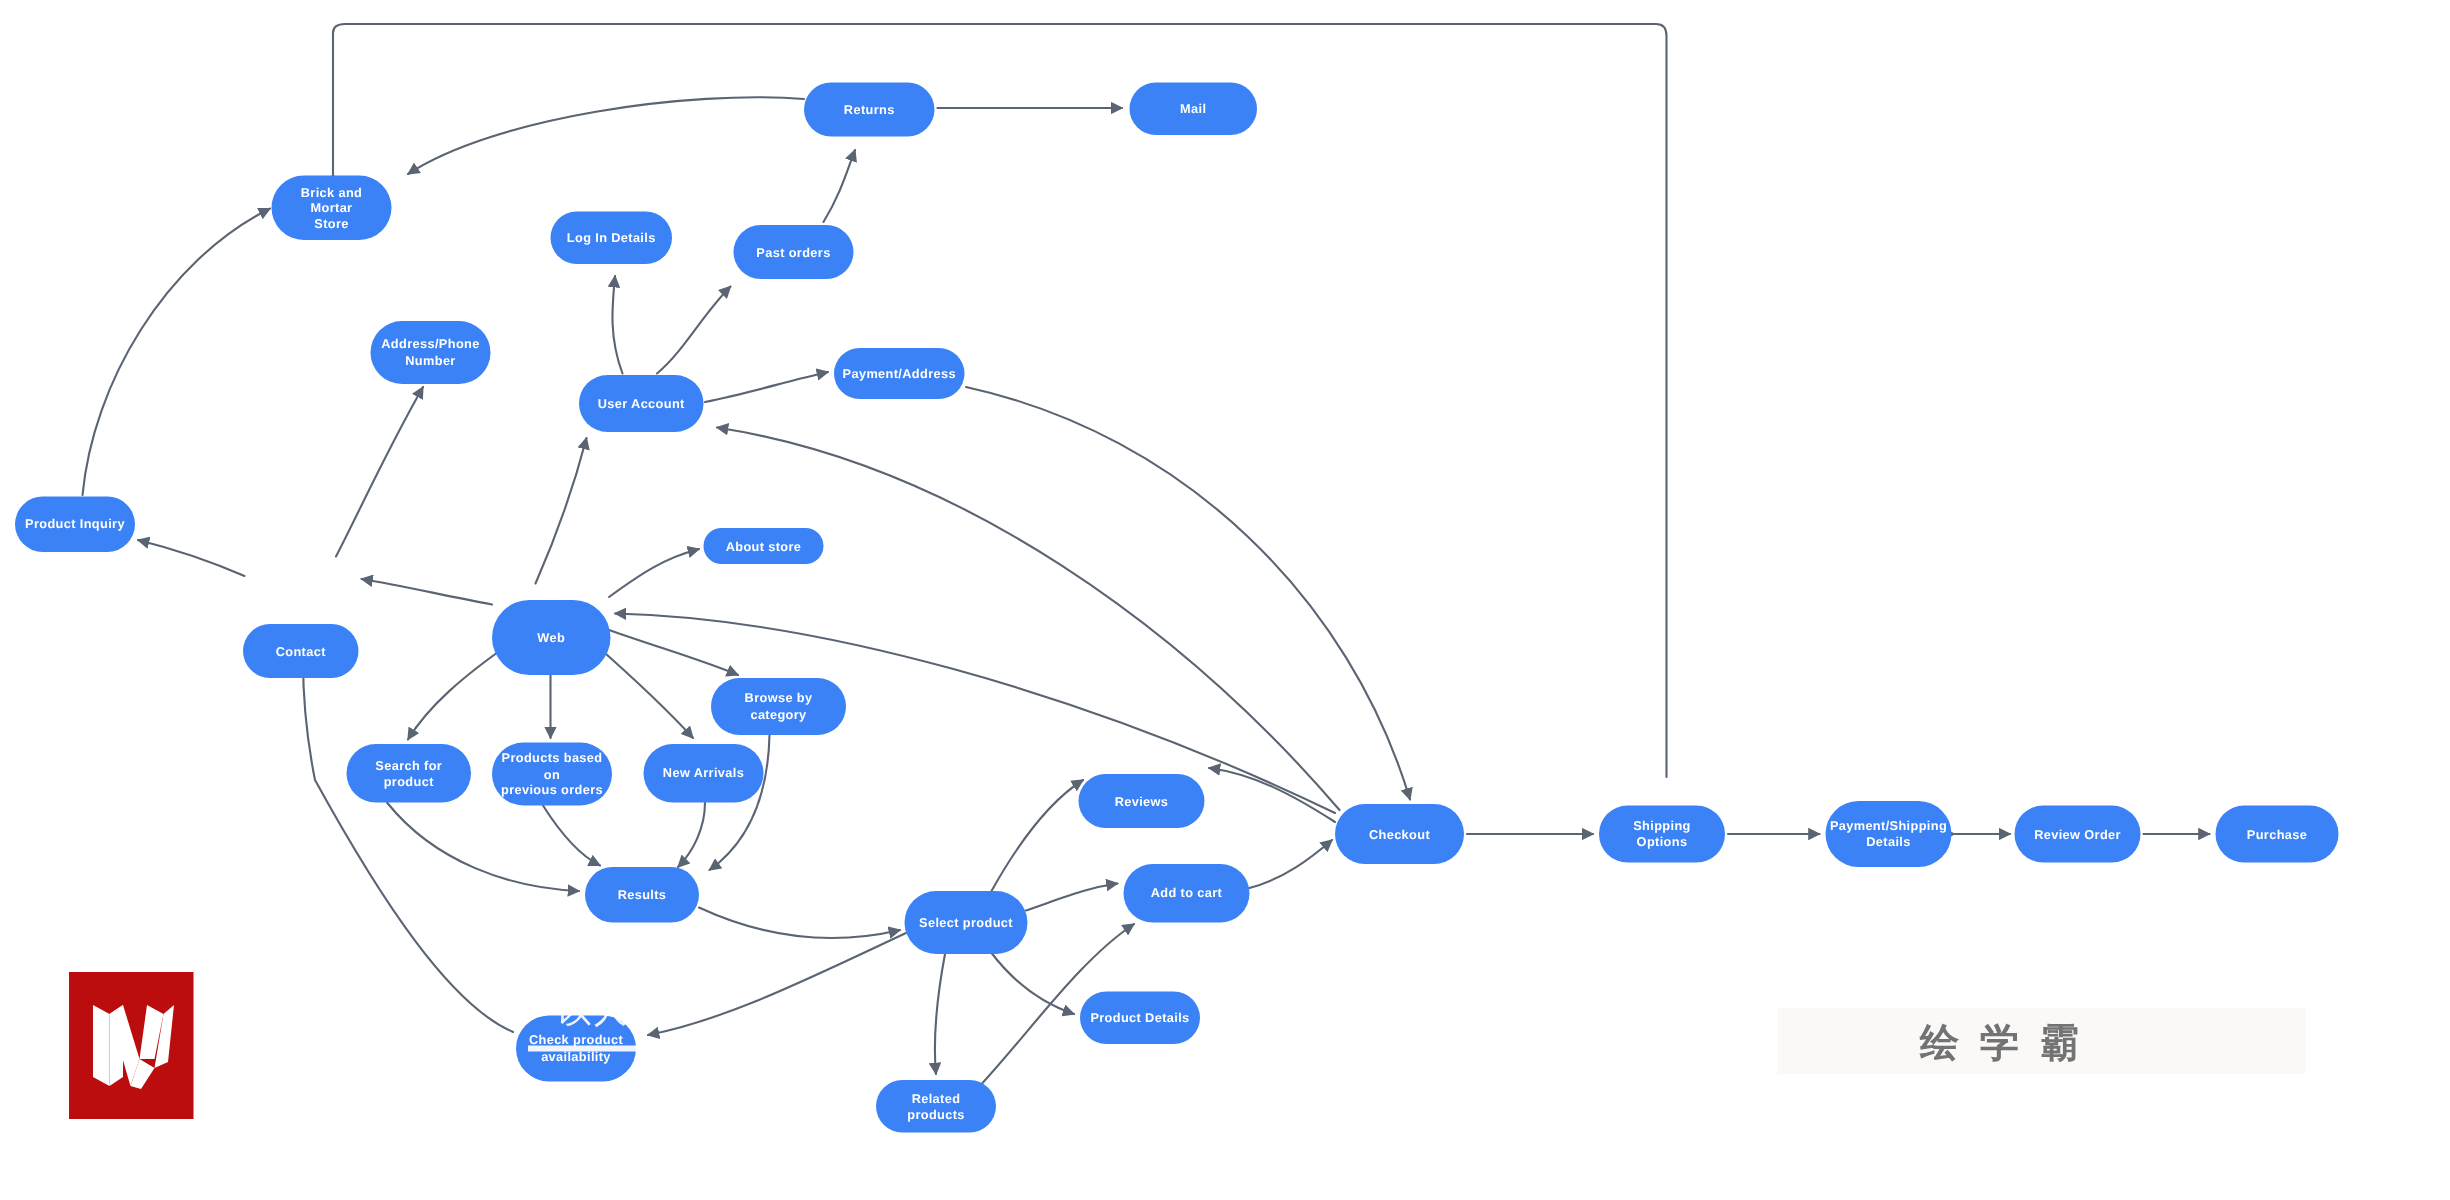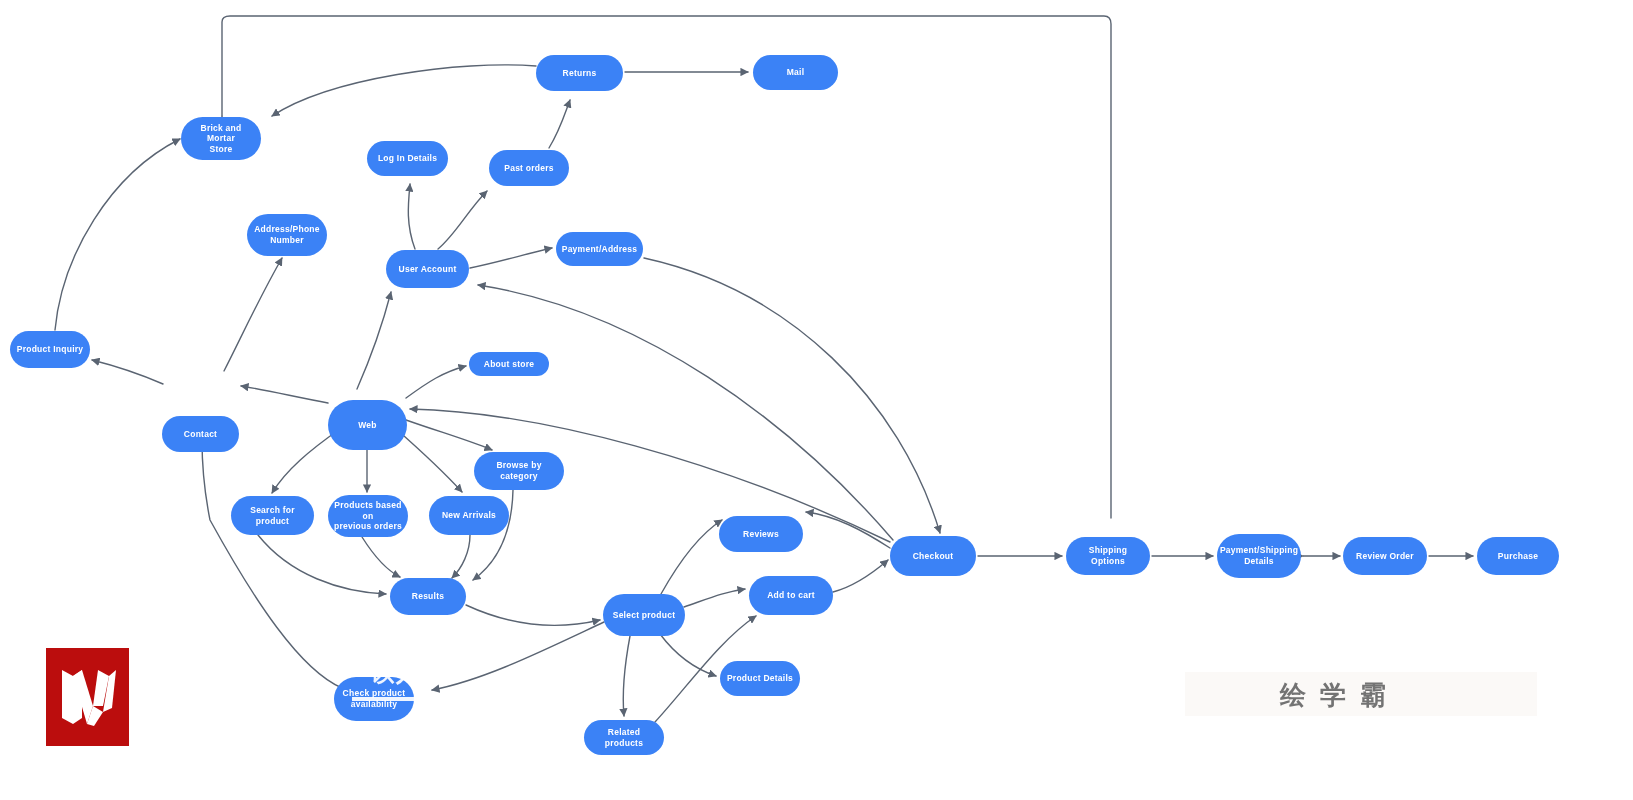--- a/index.html
+++ b/index.html
@@ -73,21 +73,21 @@
     top: 672px;
     width: 352px;
     height: 44px;
     background: rgba(250,248,246,0.85);
     z-index: 8;
   }
   .wm-overlay {
     position: absolute;
     z-index: 7;
     color: rgba(255,255,255,0.92);
-    font-weight: bold;
+    font-weight: normal;
     font-family: "DejaVu Sans", sans-serif;
     user-select: none;
   }
   #wm-ov-1 {
     left: 372px;
     top: 659px;
     font-size: 22px;
     letter-spacing: 2px;
   }
   #wm-ov-2 {
@@ -268,21 +268,21 @@
       </div>
       <div class="node" style="left: 749px; top: 576px; width: 84px; height: 39px;">
         <span class="node-label">Add to cart</span>
       </div>
       <div class="node" style="left: 603px; top: 594px; width: 82px; height: 42px;">
         <span class="node-label">Select product</span>
       </div>
       <div class="node" style="left: 720px; top: 661px; width: 80px; height: 35px;">
         <span class="node-label">Product Details</span>
       </div>
-      <div class="node" style="left: 334px; top: 677px; width: 80px; height: 44px;">
+      <div class="node" style="left: 344px; top: 677px; width: 80px; height: 44px;">
         <span class="node-label">Check product
 availability</span>
       </div>
       <div class="node" style="left: 584px; top: 720px; width: 80px; height: 35px;">
         <span class="node-label">Related products</span>
       </div>
     </div>
 
   <div class="wm-overlay" id="wm-ov-1">以人</div>
   <div class="wm-overlay" id="wm-ov-2"></div>

